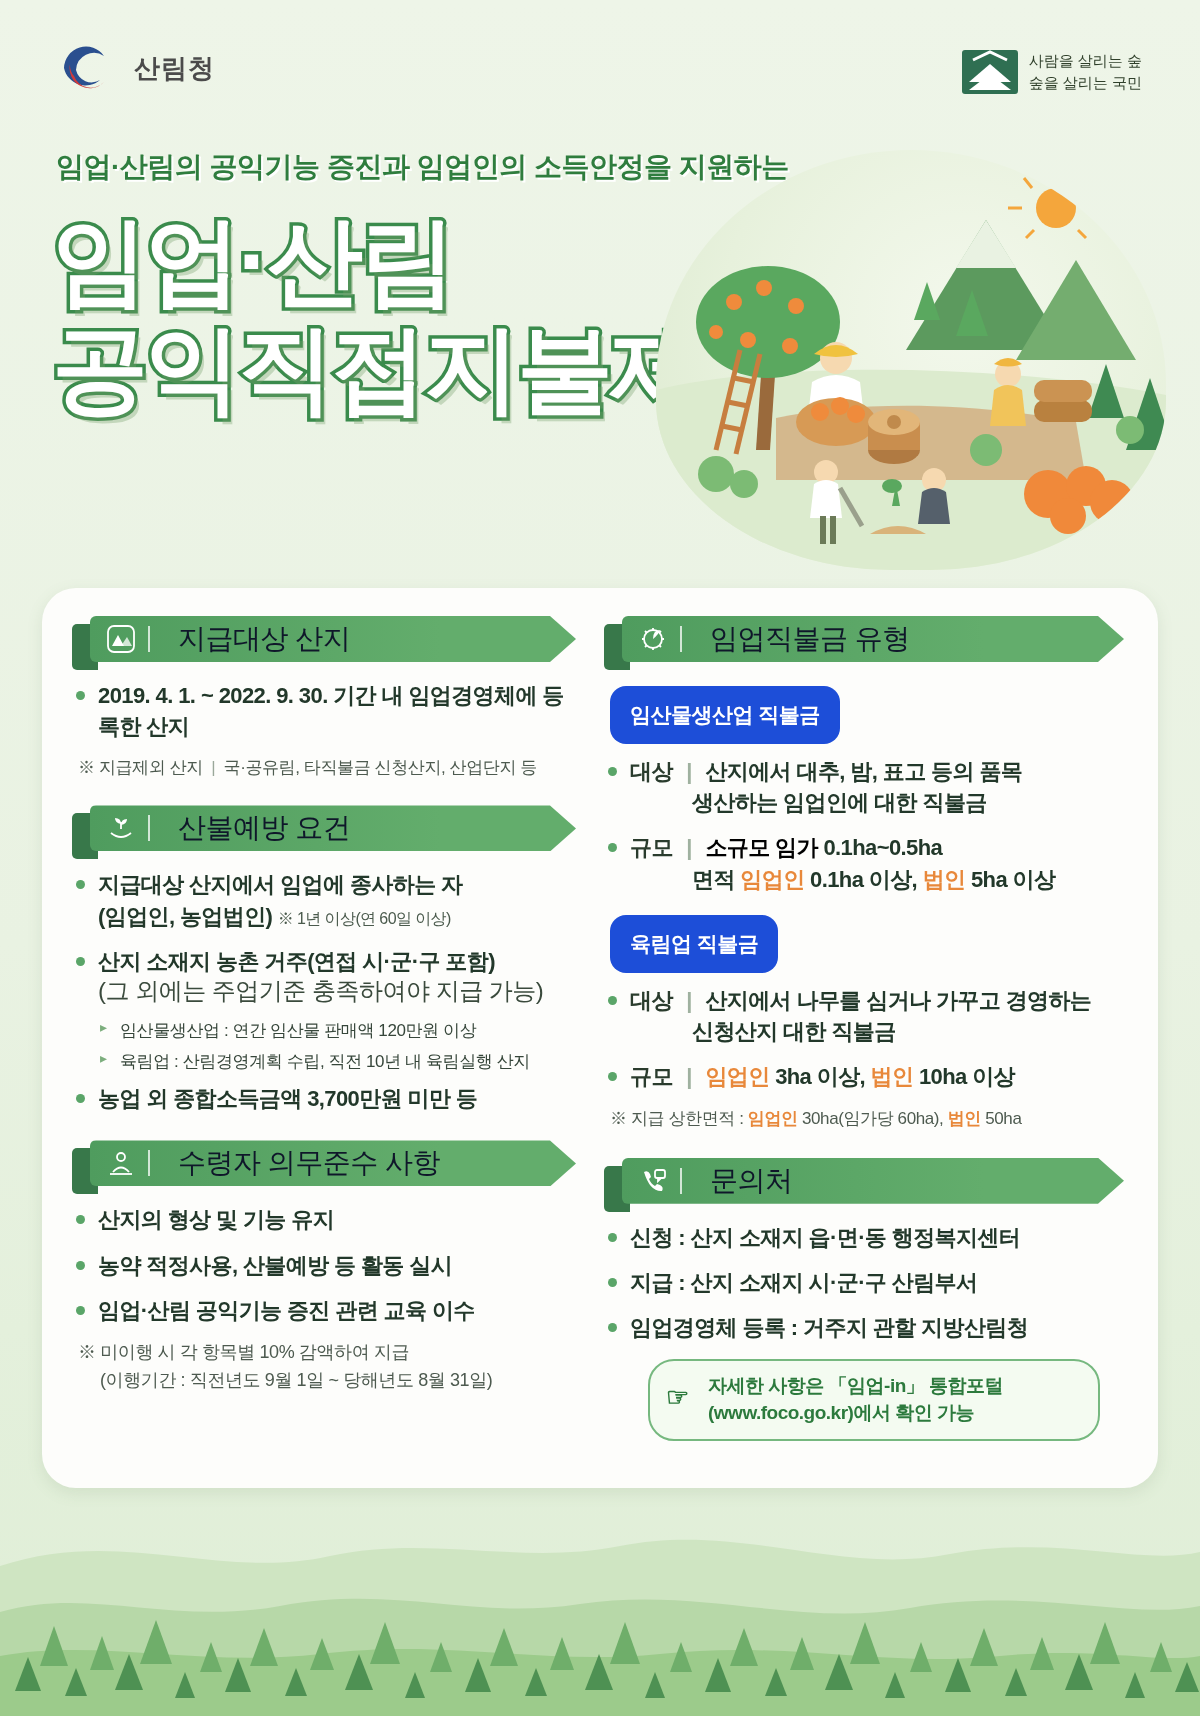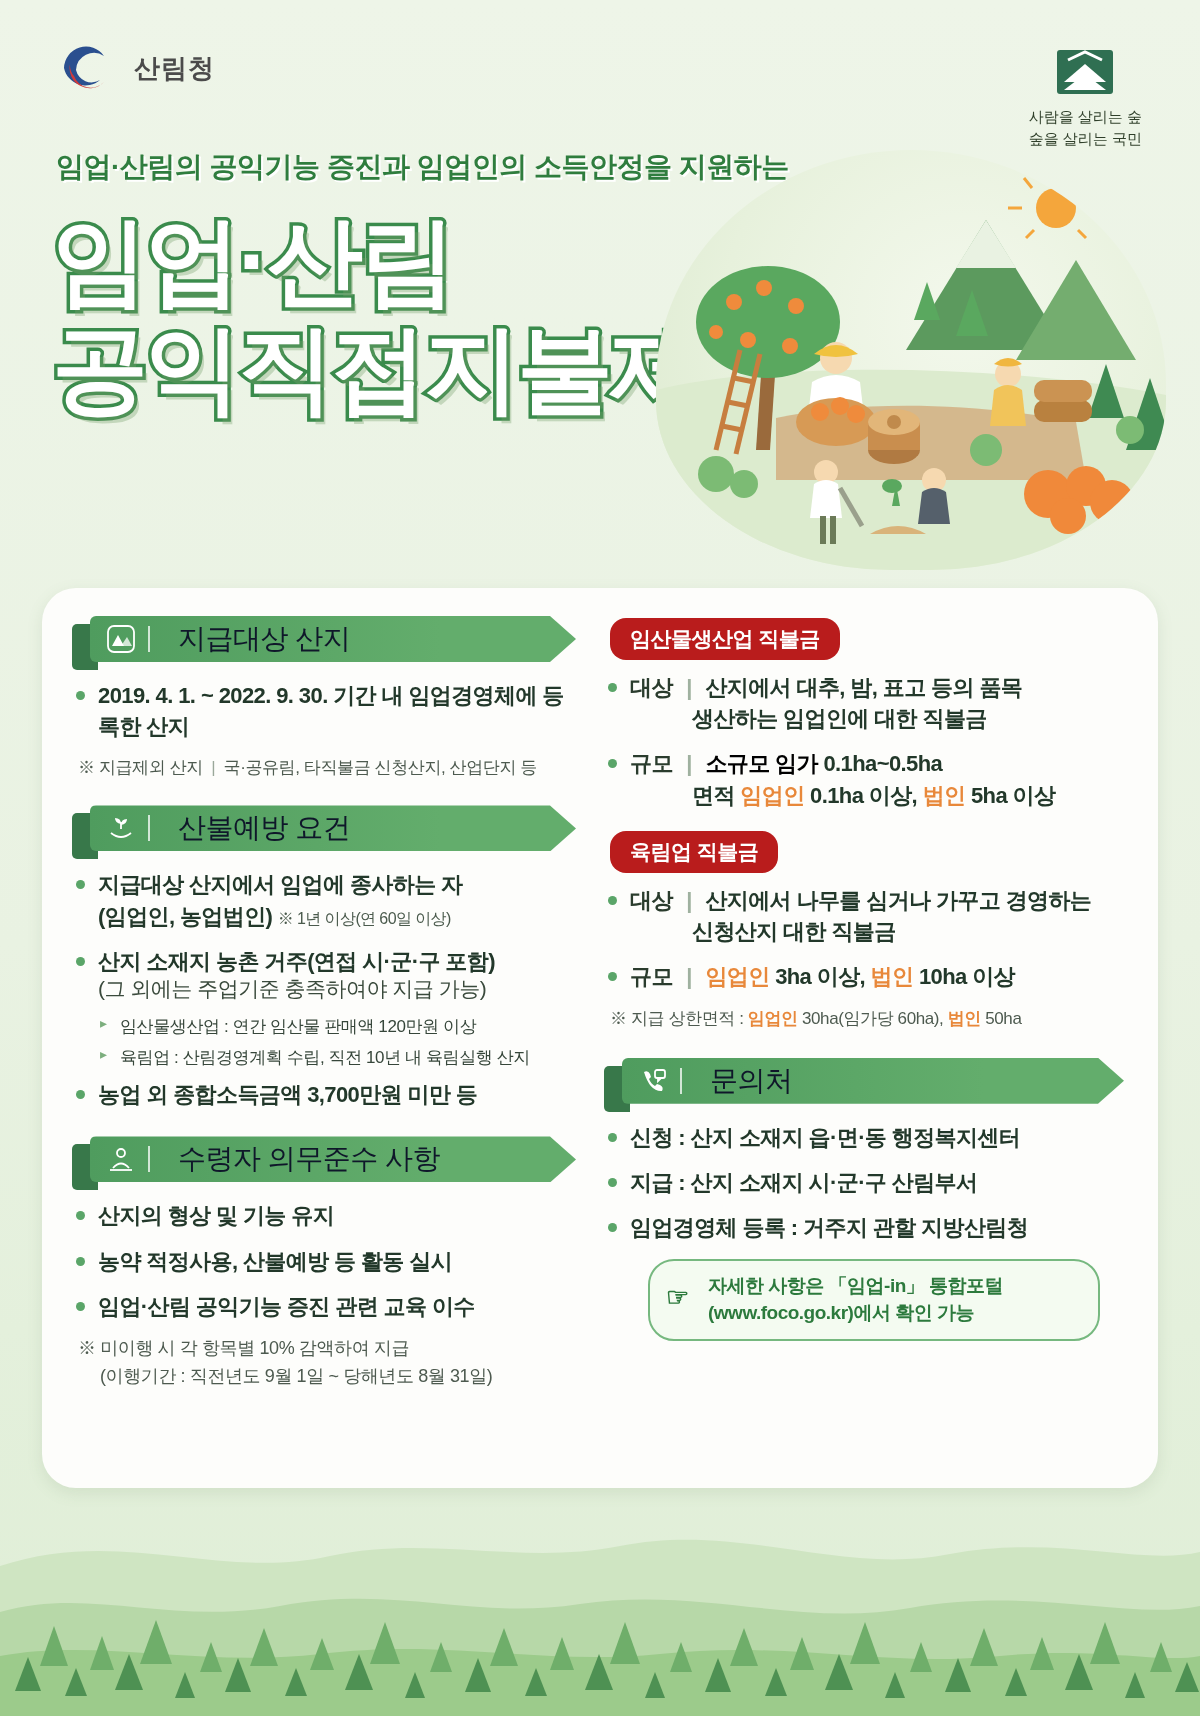--- a/index.html
+++ b/index.html
@@ -15,21 +15,21 @@
   
   .bg {
     position: absolute; inset: 0;
     background: linear-gradient(180deg, #eef5e8 0%, #e9f2e2 55%, #dfeed6 100%);
   }
   .bg-hills { position: absolute; left: 0; bottom: 0; width: 100%; height: 300px; }
   .gov-logo { position: absolute; left: 58px; top: 42px; display: flex; align-items: center; gap: 14px; }
   .gov-mark { width: 62px; height: 52px; position: relative; }
   .gov-name { font-size: 26px; color: #4b4b4b; letter-spacing: 1px; font-weight: bold; }
 
-  .slogan { position: absolute; right: 58px; top: 48px; display: flex; align-items: center; gap: 10px; flex-direction: column; }
+  .slogan { position: absolute; right: 58px; top: 48px; display: flex; align-items: center; gap: 10px; }
   .slogan-mark { width: 58px; height: 48px; }
   .slogan-lines { font-size: 15px; line-height: 1.45; color: #2f3f2a; }
 
   
   .sub-title {
     position: absolute; left: 56px; top: 148px;
     font-size: 28px; font-weight: bold; color: #2f7d3e;
     letter-spacing: -0.5px;
     text-shadow: 2px 2px 0 #ffffff;
   }
@@ -91,26 +91,26 @@
 
   
   ul { margin: 0; padding: 0; list-style: none; }
   .b1 { position: relative; padding-left: 26px; margin-bottom: 14px; font-size: 22px; font-weight: bold; color: #22382a; line-height: 1.42; letter-spacing: -0.6px; }
   .b1::before { content: ""; position: absolute; left: 4px; top: 11px; width: 9px; height: 9px; border-radius: 50%; background: #5aa568; }
   .b1 .sm { font-size: 16px; font-weight: normal; color: #4a5a4c; }
   .note { font-size: 17px; color: #4d5a4f; margin: 10px 0 6px 6px; letter-spacing: -0.4px; }
   .note .divr { color: #9aa89a; margin: 0 4px; }
   .sub-b { position: relative; padding-left: 22px; font-size: 17px; color: #36463a; margin-bottom: 8px; letter-spacing: -0.4px; }
   .sub-b::before { content: "▸"; position: absolute; left: 2px; top: 0; color: #7cae7d; font-size: 14px; }
-  .ind { padding-left: 26px; font-size: 21px; color: #3a4a3c; margin: -6px 0 12px 0; letter-spacing: -0.5px; }
+  .ind { padding-left: 26px; font-size: 24px; color: #3a4a3c; margin: -6px 0 12px 0; letter-spacing: -0.5px; }
 
   
   .tag {
-    display: inline-block; background: #b91c1c; color: #fff;
-    font-size: 21px; font-weight: bold; padding: 7px 20px; border-radius: 16px;
+    display: inline-block; background: #1d4ed8; color: #fff;
+    font-size: 21px; font-weight: bold; padding: 15px 20px; border-radius: 16px;
     letter-spacing: -0.5px; margin: 6px 0 12px 6px;
   }
   .lbl { color: #2a3c2d; font-weight: bold; }
   .vbar { color: #9fb19f; margin: 0 8px; }
   .or { color: #e8883a; font-weight: bold; }
   .gr { color: #000000; font-weight: bold; }
 
   
   .portal {
     margin: 16px 0 0 44px; width: 452px;
@@ -391,20 +391,33 @@
     </ul>
     <div class="footnote">
       <span>※ 미이행 시 각 항목별 10% 감액하여 지급</span>
       <span class="l2">(이행기간 : 직전년도 9월 1일 ~ 당해년도 8월 31일)</span>
     </div>
   </div>
 
   <div class="col-right">
 
     
+    <div class="ribbon">
+      <div class="ribbon-tail"></div>
+      <div class="ribbon-bg"></div>
+      <span class="ribbon-icon">
+        <svg width="30" height="30" viewBox="0 0 30 30" fill="none" stroke="#ffffff" stroke-width="1.8">
+          <circle cx="15" cy="15" r="9"></circle>
+          <path d="M15 15 q6 -5 7 -9 q-7 0 -7 9 z" fill="#ffffff" stroke="none"></path>
+          <path d="M15 4 v2 M15 24 v2 M4 15 h2 M24 15 h2 M7 7 l1.5 1.5 M21.5 21.5 L23 23 M23 7 l-1.5 1.5 M8.5 21.5 L7 23"></path>
+        </svg>
+      </span>
+      <span class="ribbon-div"></span>
+      <span class="ribbon-text">임업직불금 유형</span>
+    </div>
 
     <div class="tag">임산물생산업 직불금</div>
     <ul>
       <li class="b1">
         <span class="lbl">대상</span>
         <span class="vbar">|</span>
         <span>산지에서 대추, 밤, 표고 등의 품목</span><br>
         <span style="margin-left:62px; display:inline-block">생산하는 임업인에 대한 직불금</span>
       </li>
       <li class="b1">

